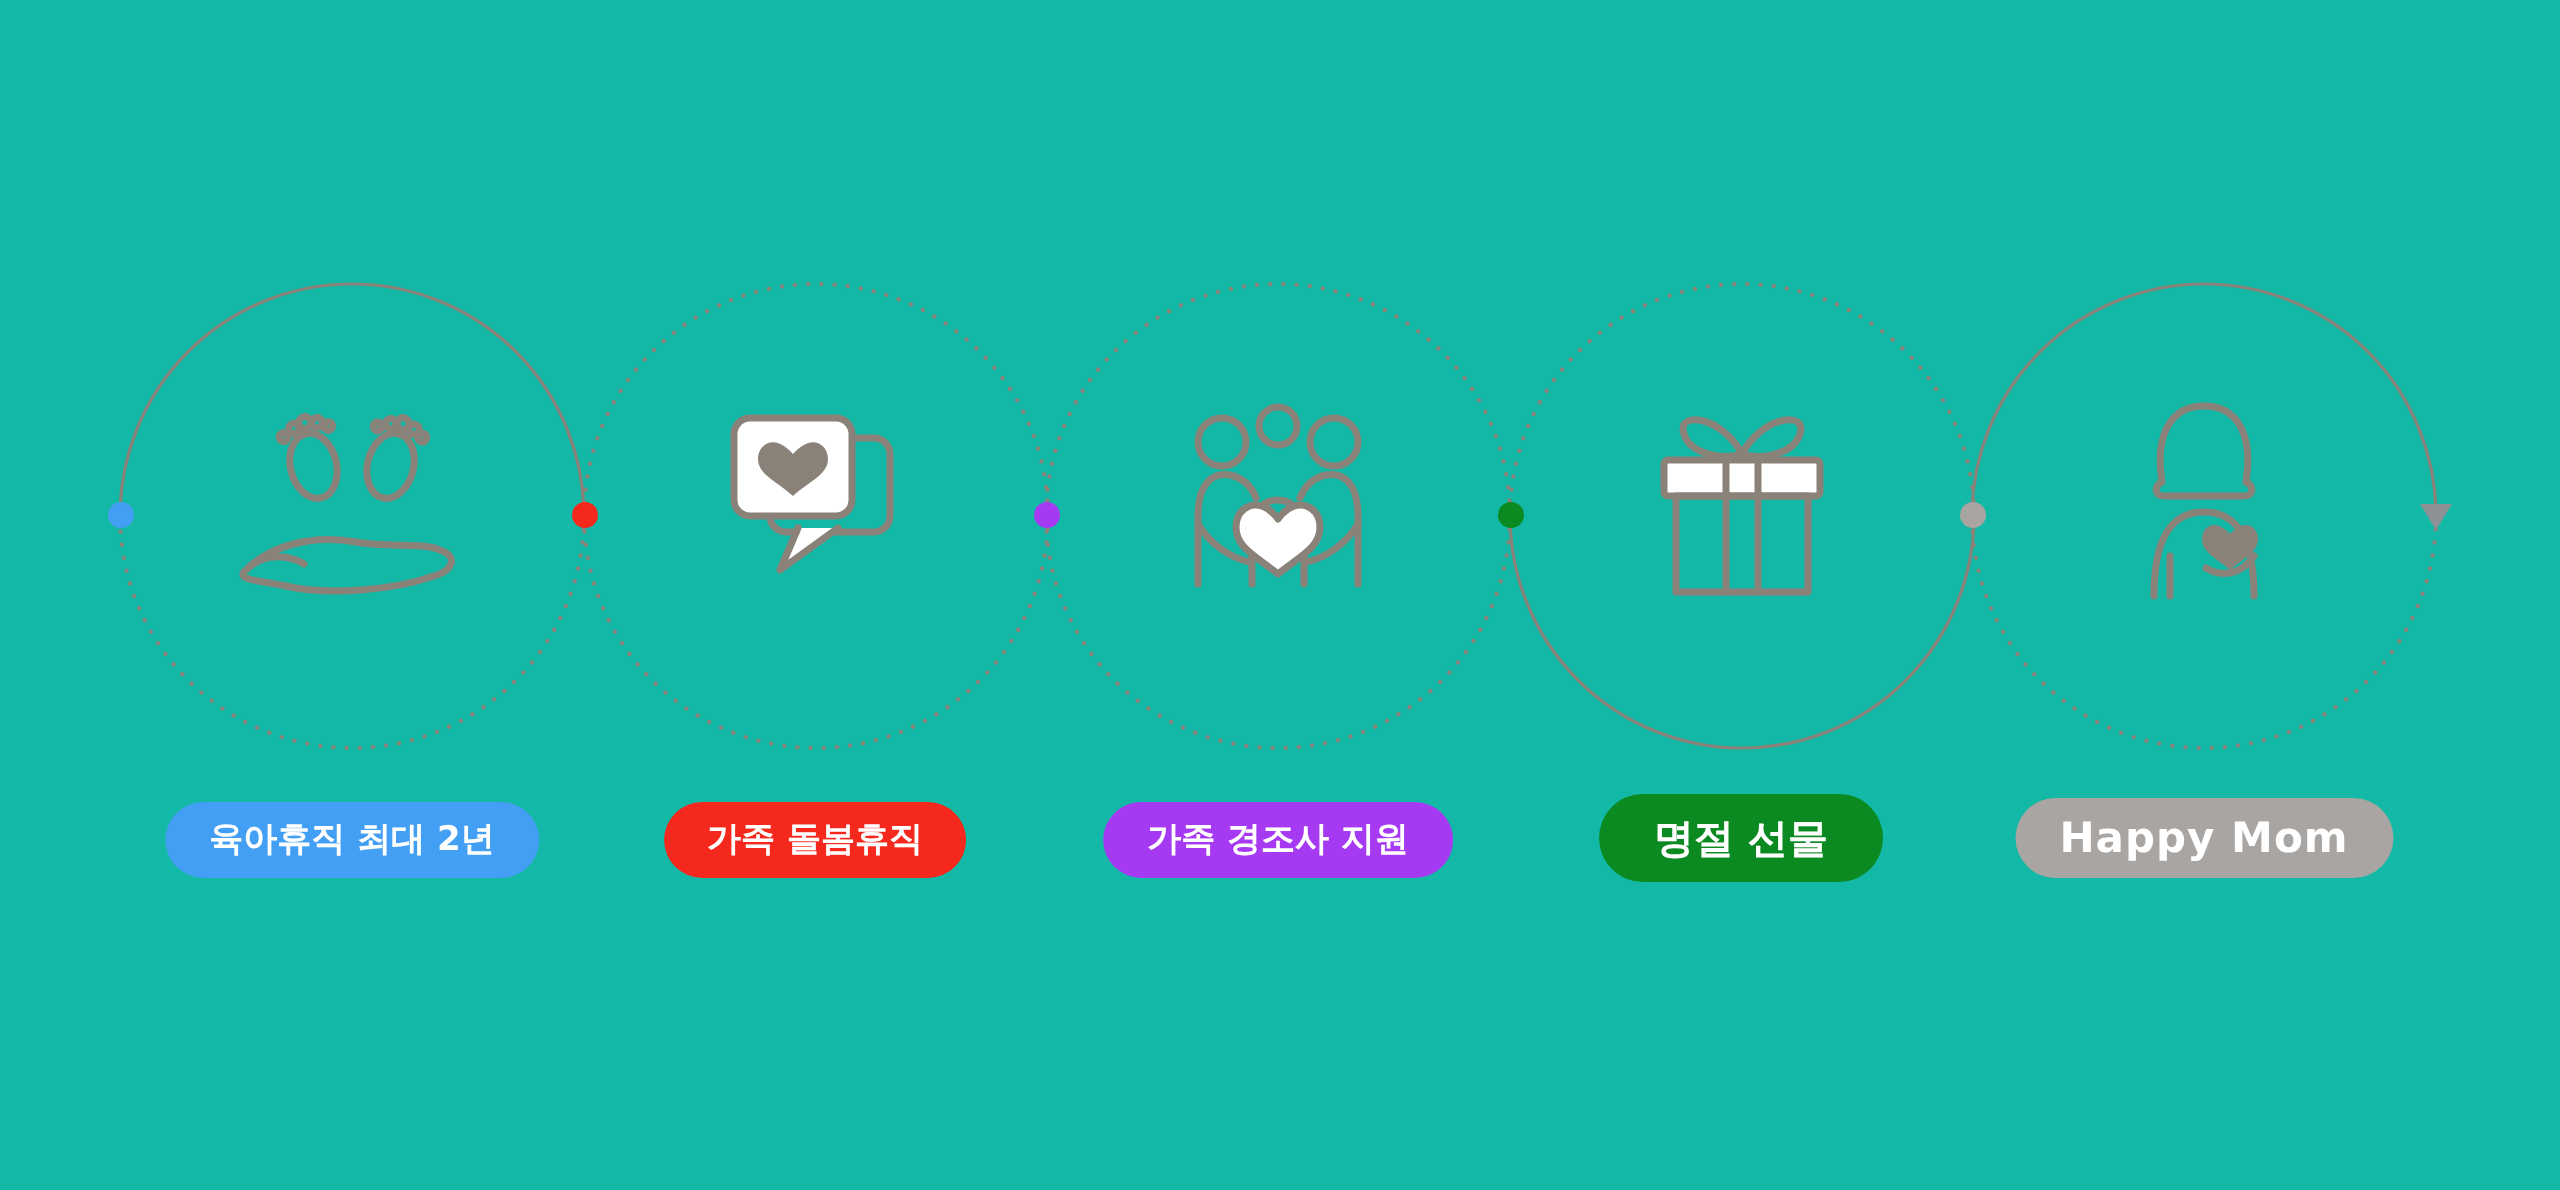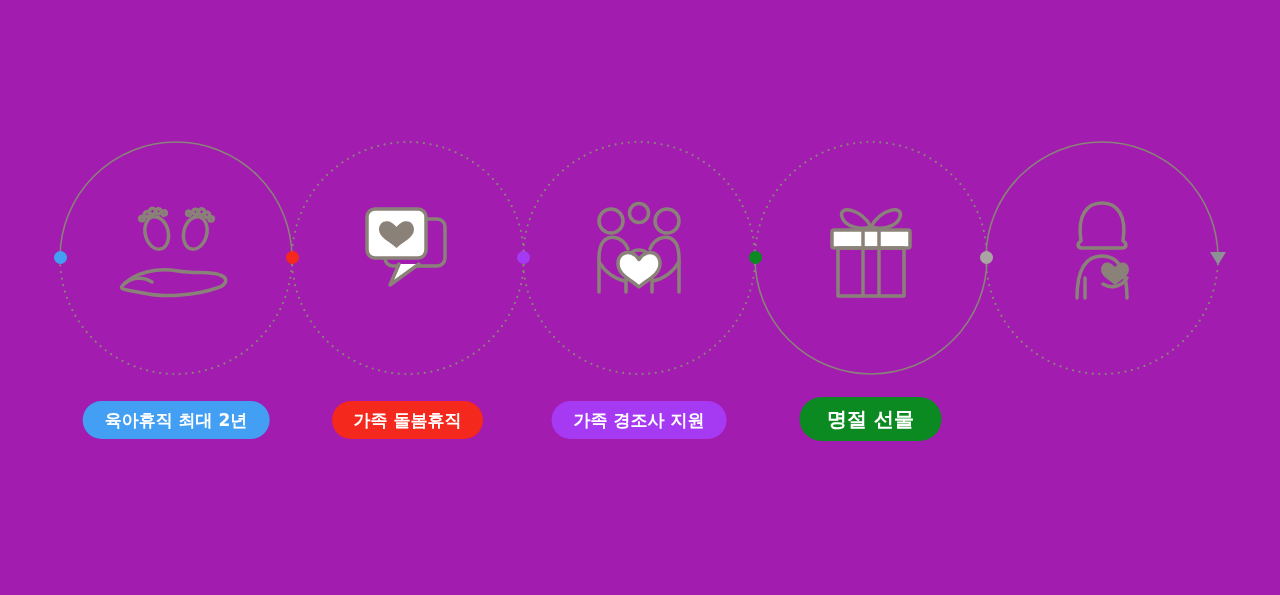--- a/index.html
+++ b/index.html
@@ -1,17 +1,17 @@
 <!DOCTYPE html>
 <html style="--line: #8A8279;"><head>
 <meta charset="utf-8">
 <style>
   html,body { margin:0; padding:0; background:#ffffff; }
   body { width:1280px; height:595px; font-family:"DejaVu Sans","Liberation Sans",sans-serif; }
-  .stage { position:relative; width:1280px; height:595px; overflow:hidden; background:#a21caf; }
+  .stage { position:relative; width:1280px; height:595px; overflow:hidden; background:#14b8a6; }
 
   .circle-svg { position:absolute; top:140px; width:236px; height:236px; }
   .arc { fill:none; stroke:var(--line,#8a8279); }
   .arc.solid  { stroke-width:1.6; }
   .arc.dotted { stroke-width:2.1; stroke-dasharray:0.1 6.5; stroke-linecap:round; }
 
   .icon-svg { position:absolute; top:186px; width:140px; height:140px; }
   .st { fill:none; stroke:var(--line,#8a8279); stroke-width:3.5; stroke-linecap:round; stroke-linejoin:round; }
   .wh { fill:#ffffff; stroke:var(--line,#8a8279); stroke-width:3.5; stroke-linecap:round; stroke-linejoin:round; }
   .fl { fill:var(--line,#8a8279); stroke:none; }
@@ -121,14 +121,15 @@
   <div class="dot" style="left: 979.5px; background: rgb(168, 165, 162);"></div>
 
   <svg class="arrow-svg" style="left:1210px" viewBox="0 0 16 13">
     <polygon points="0,0 16,0 8,13" fill="#8D9094"></polygon>
   </svg>
 
   <div class="pill" style="left: 176px; background: rgb(66, 159, 243);">육아휴직 최대 2년</div>
   <div class="pill" style="left: 407.5px; background: rgb(244, 40, 29);">가족 돌봄휴직</div>
   <div class="pill" style="left: 639px; background: rgb(166, 58, 243);">가족 경조사 지원</div>
   <div class="pill large" style="left: 870.5px; background: rgb(10, 138, 32);">명절 선물</div>
+  <div class="pill happy" style="left: 1102px; background: rgb(168, 165, 162);">Happy Mom</div>
 
 </div>
 
 </body></html>

